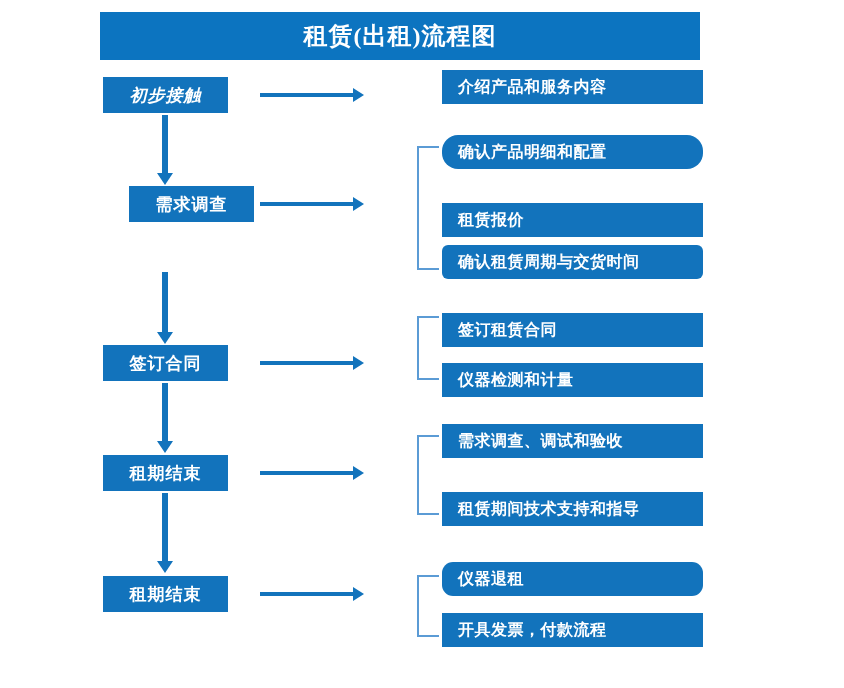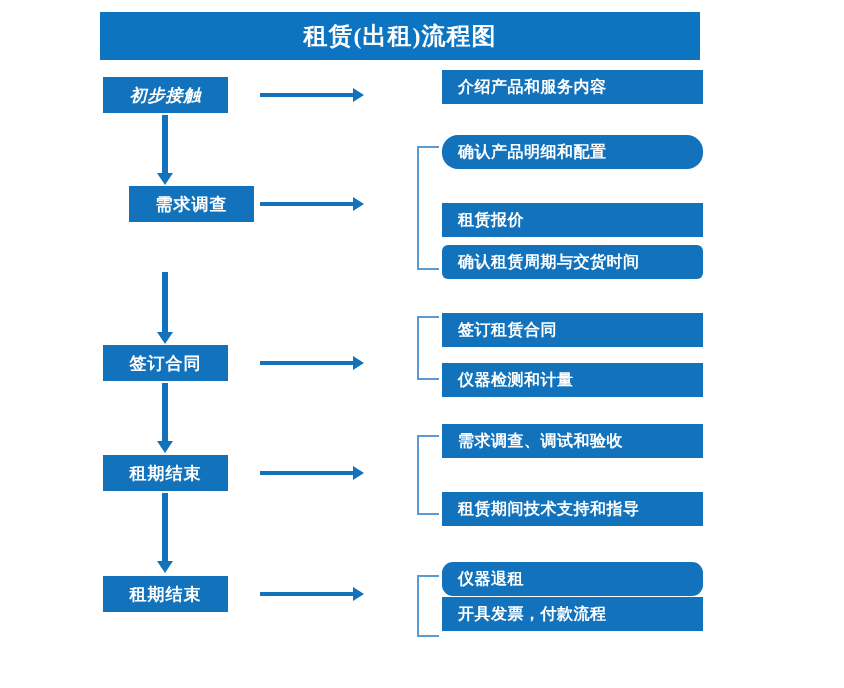--- a/index.html
+++ b/index.html
@@ -208,15 +208,15 @@
   <div class="detail-box" style="top:313px;">签订租赁合同</div>
 
   <div class="detail-box" style="top:363px;">仪器检测和计量</div>
 
   <div class="detail-box" style="top:424px;">需求调查、调试和验收</div>
 
   <div class="detail-box" style="top:492px;">租赁期间技术支持和指导</div>
 
   <div class="detail-box" style="top:562px;border-radius:11px;">仪器退租</div>
 
-  <div class="detail-box" style="top:597px;">开具发票，付款流程</div>
+  <div class="detail-box" style="top:613px;">开具发票，付款流程</div>
 
 </div>
 
 </body></html>

